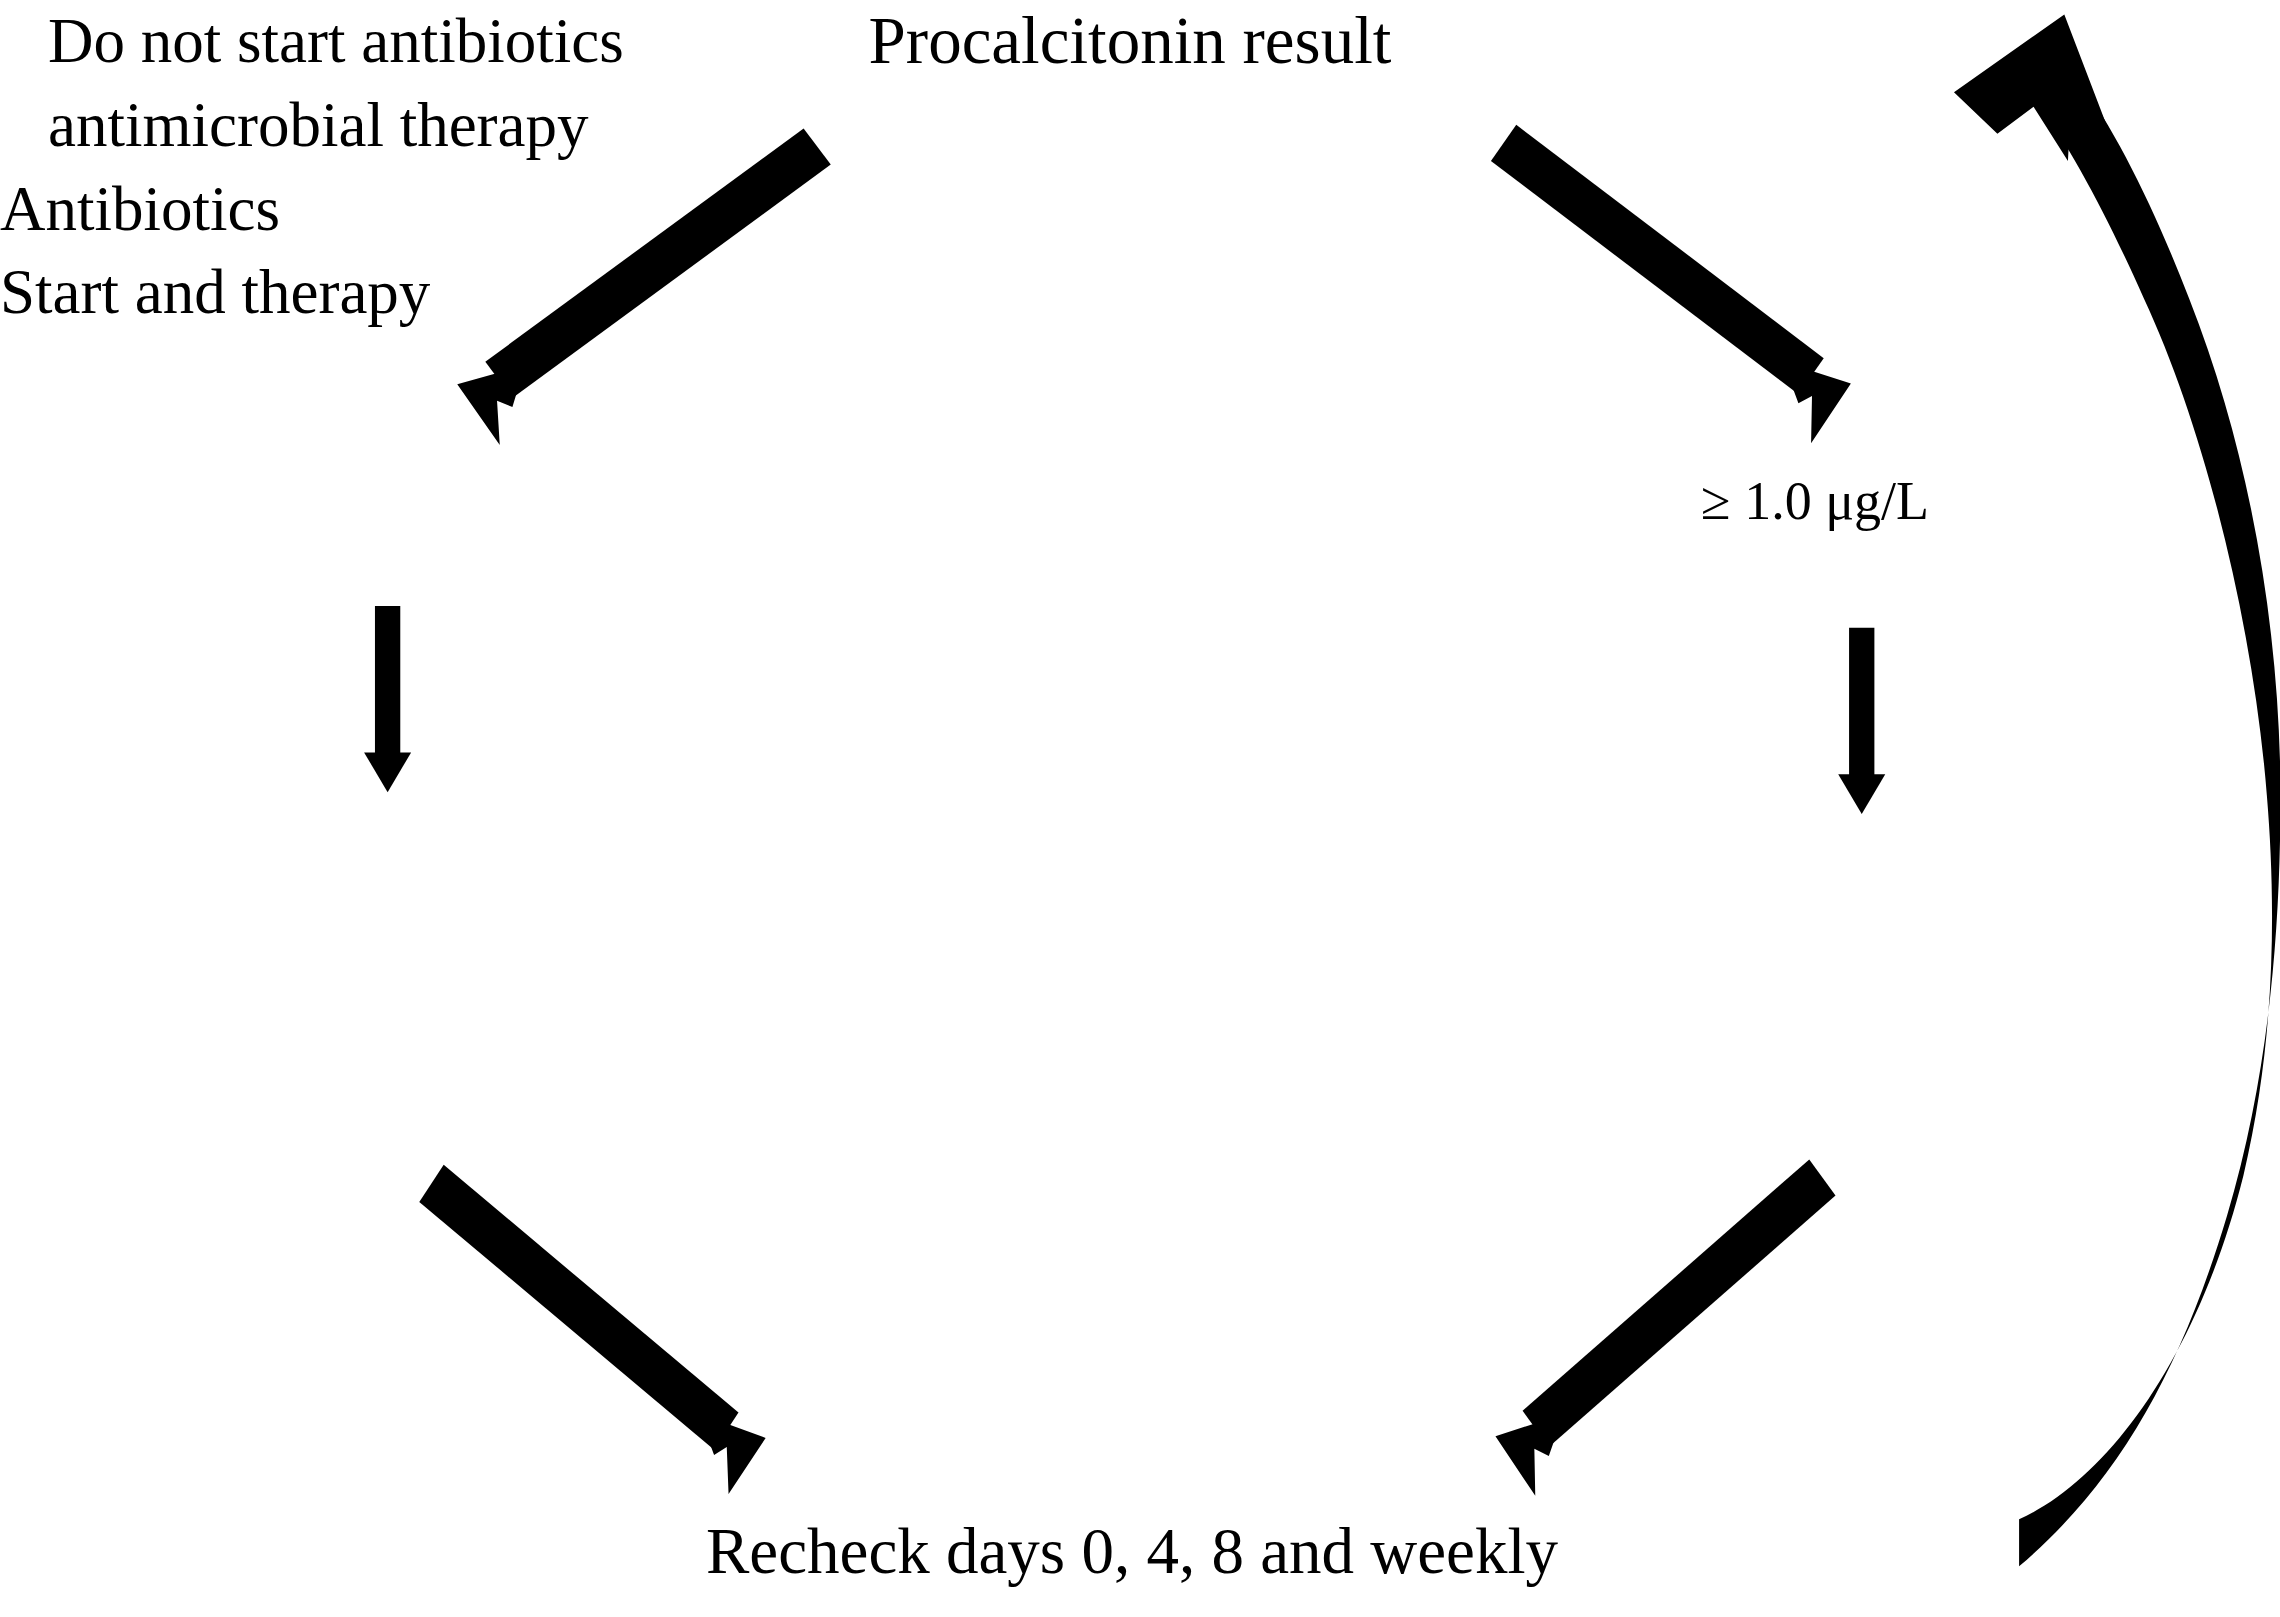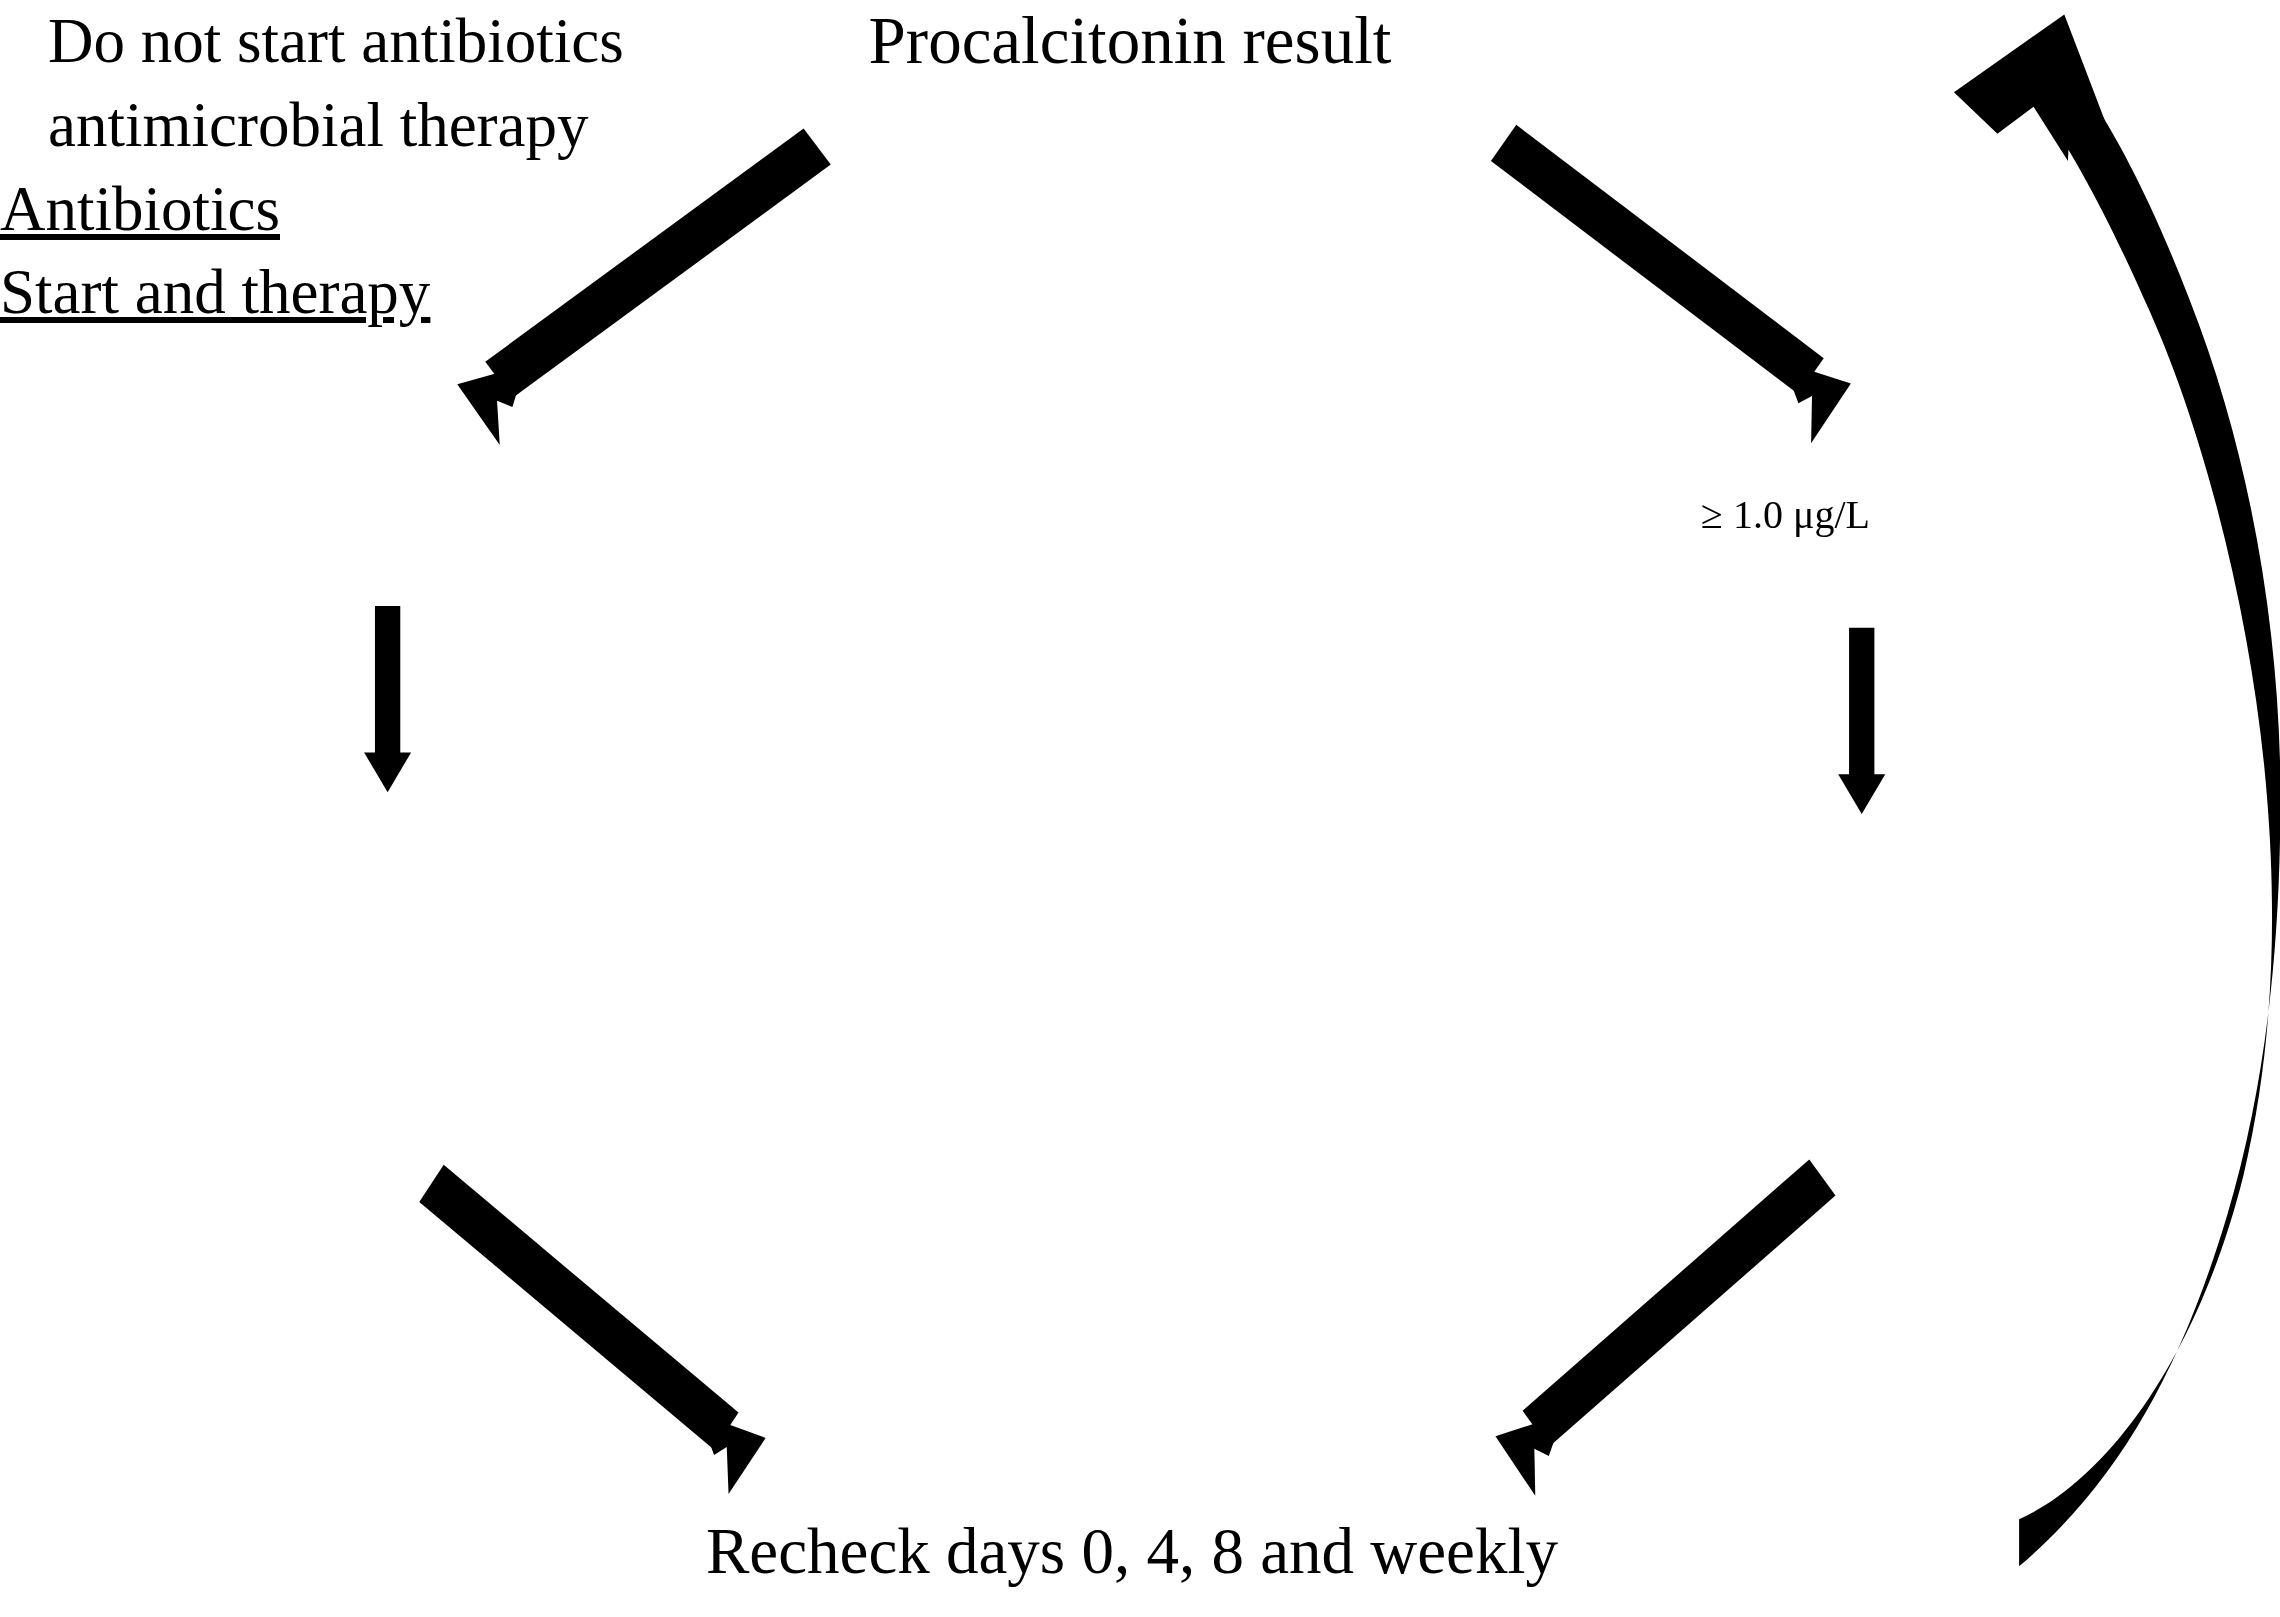--- a/index.html
+++ b/index.html
@@ -33,36 +33,34 @@
     padding-top: 7.2px;
   }
   #branch-low {
     left: 231px;
     top: 470px;
     font-size: 62px;
   }
   #branch-high {
     left: 1701px;
     top: 470px;
-    font-size: 40px;
-    margin-top: 21px;
+    font-size: 54px;
   }
   #action-low {
     left: 9px;
     top: 837px;
     font-size: 63px;
     line-height: 1.33;
     padding-left: 48px;
   }
   #action-high {
     left: 1626px;
     top: 864px;
     font-size: 63px;
     line-height: 1.33;
-    text-decoration: underline;
   }
   #recheck {
     left: 706px;
     top: 1513px;
     font-size: 65px;
   }
   #arrows {
     position: absolute;
     left: 0;
     top: 0;

